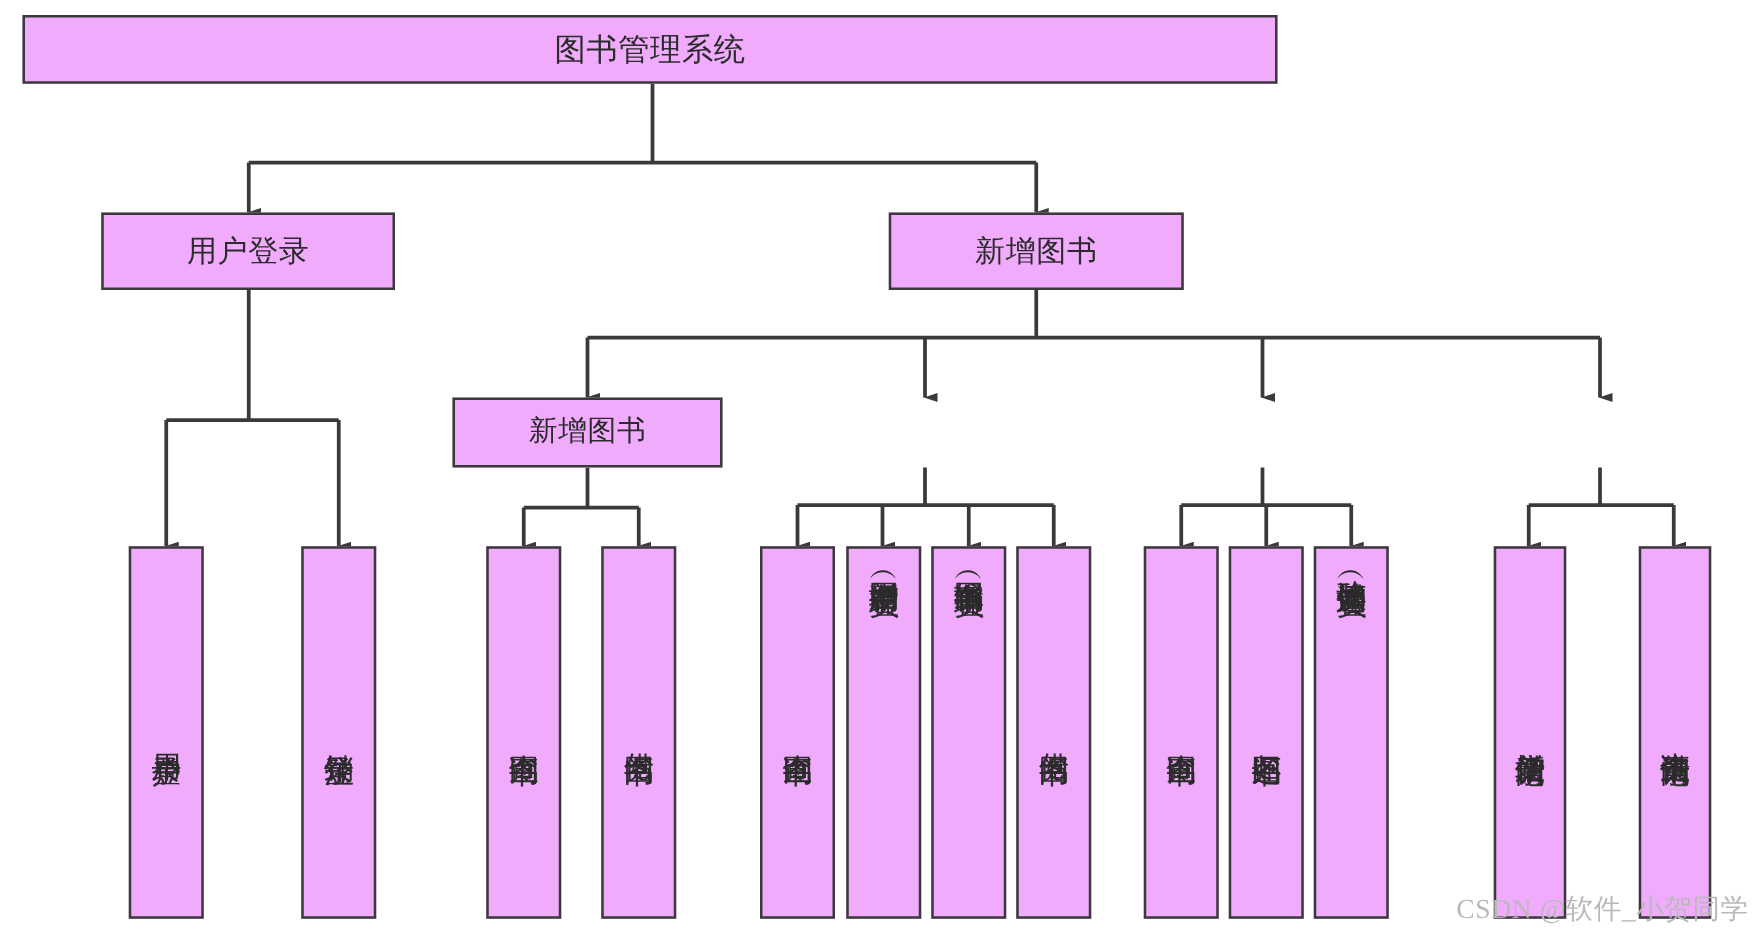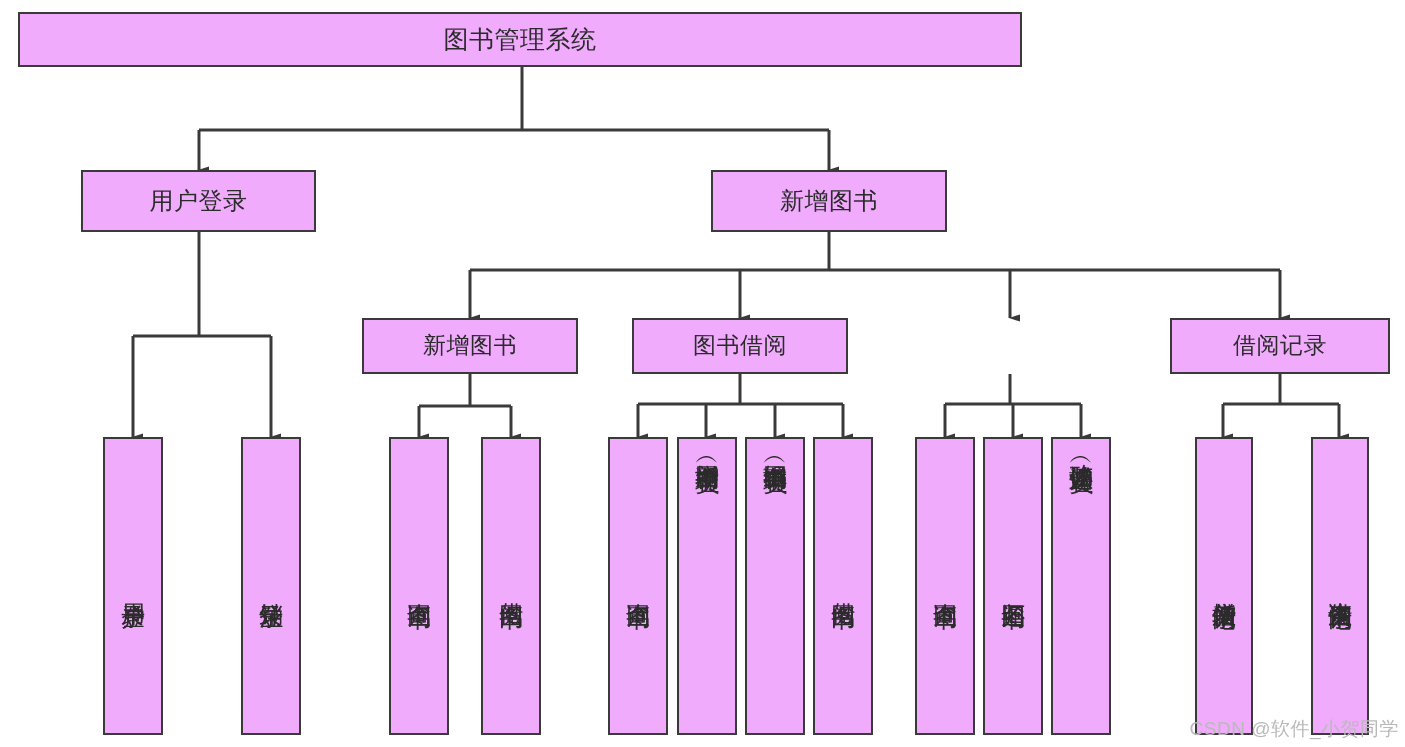--- a/index.html
+++ b/index.html
@@ -62,25 +62,25 @@
     max-height: 288px;
   }
   .node-leaf.leaf-centered {
     align-items: center;
     padding-top: 0;
   }
   #watermark {
     position: absolute;
     right: 6px;
     bottom: 5px;
-    font-size: 19px;
+    font-size: 22px;
     color: #b9b9b9;
     letter-spacing: 0.5px;
     white-space: nowrap;
-    font-family: Liberation Sans, sans-serif;
+    font-family: Liberation Serif, serif;
   }
 </style>
 </head>
 <body>
 
 <div id="diagram-canvas">
 
   <svg id="wire-layer" viewBox="0 0 1405 747" width="1405" height="747" xmlns="http://www.w3.org/2000/svg">
     <defs>
       <marker id="arrowhead" markerWidth="9" markerHeight="11" refX="3.6" refY="10" orient="auto" markerUnits="userSpaceOnUse">
@@ -140,26 +140,20 @@
   <div class="node node-level1" style="left:81px; top:170px; width:235px; height:62px;">
     <span class="node-label">用户登录</span>
   </div>
   <div class="node node-level1" style="left:711px; top:170px; width:236px; height:62px;">
     <span class="node-label">新增图书</span>
   </div>
 
   <div class="node node-level2" style="left:362px; top:318px; width:216px; height:56px;">
     <span class="node-label">新增图书</span>
   </div>
-  <div class="node node-level2" style="left:632px; top:318px; width:216px; height:56px;">
-    <span class="node-label">图书借阅</span>
-  </div>
-  <div class="node node-level2" style="left:1170px; top:318px; width:220px; height:56px;">
-    <span class="node-label">借阅记录</span>
-  </div>
 
   <div class="node node-leaf leaf-centered" style="left:103px; top:437px; width:60px; height:298px;">
     <span class="node-label">用户登录</span>
   </div>
   <div class="node node-leaf leaf-centered" style="left:241px; top:437px; width:60px; height:298px;">
     <span class="node-label">注销登录</span>
   </div>
 
   <div class="node node-leaf leaf-centered" style="left:389px; top:437px; width:60px; height:298px;">
     <span class="node-label">查询图书</span>

